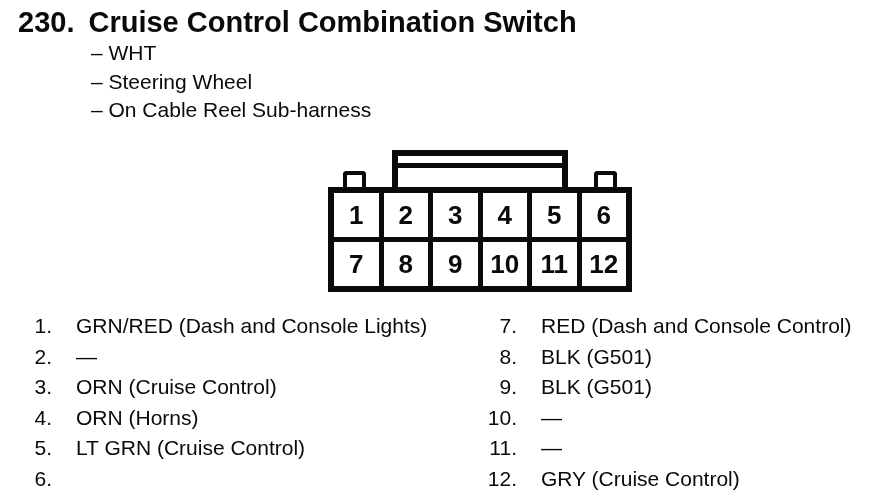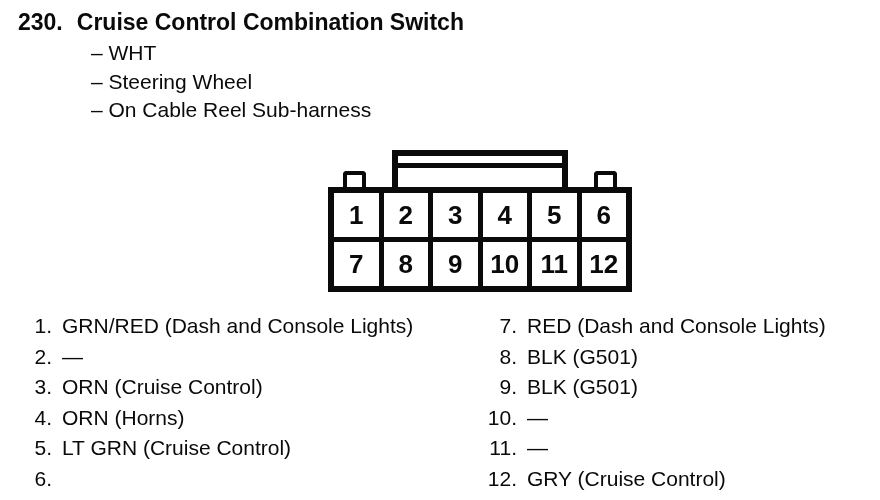--- a/index.html
+++ b/index.html
@@ -7,21 +7,21 @@
     position:relative;
     width:880px;height:500px;
     background:#ffffff;
     color:#0a0a0a;
     font-family:"Liberation Sans", sans-serif;
     overflow:hidden;
   }
   
   .title-row{
     position:absolute;left:18px;top:5px;
-    font-size:23px;font-weight:bold;line-height:34px;
+    font-size:29px;font-weight:bold;line-height:34px;
     white-space:nowrap;
   }
   .item-no{margin-right:14px;}
   
   .attrs{
     position:absolute;left:91px;top:39px;
     font-size:21px;line-height:28.5px;
     white-space:nowrap;
   }
   
@@ -52,21 +52,21 @@
   }
   
   .pin-cols{position:absolute;left:0;top:311px;width:880px;display:flex;}
   .col{font-size:21px;line-height:30.5px;white-space:nowrap;}
   .col-left{margin-left:18px;width:441px;}
   .col-right{margin-left:18px;}
   .pin-row{display:flex;}
   .pin-num{text-align:right;flex:none;}
   .col-left .pin-num{width:34px;}
   .col-right .pin-num{width:40px;}
-  .pin-desc{margin-left:10px;}
+  .pin-desc{margin-left:24px;}
 </style>
 </head>
 <body>
 
 <div class="page">
 
   <div class="title-row">
     <span class="item-no">230.</span><span>Cruise Control Combination Switch</span>
   </div>
 
@@ -120,21 +120,21 @@
         <span class="pin-num">5.</span>
         <span class="pin-desc">LT GRN (Cruise Control)</span>
       </div>
       <div class="pin-row">
         <span class="pin-num">6.</span>
       </div>
     </div>
     <div class="col col-right">
       <div class="pin-row">
         <span class="pin-num">7.</span>
-        <span class="pin-desc">RED (Dash and Console Lights)</span>
+        <span class="pin-desc">RED (Dash and Console Control)</span>
       </div>
       <div class="pin-row">
         <span class="pin-num">8.</span>
         <span class="pin-desc">BLK (G501)</span>
       </div>
       <div class="pin-row">
         <span class="pin-num">9.</span>
         <span class="pin-desc">BLK (G501)</span>
       </div>
       <div class="pin-row">

